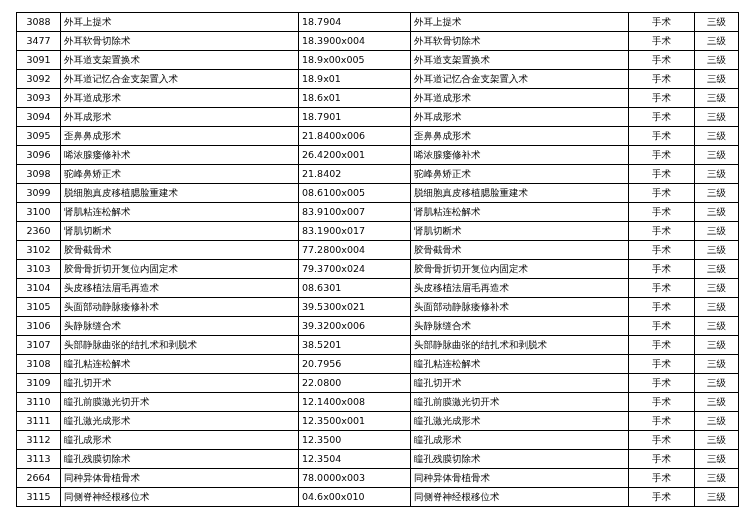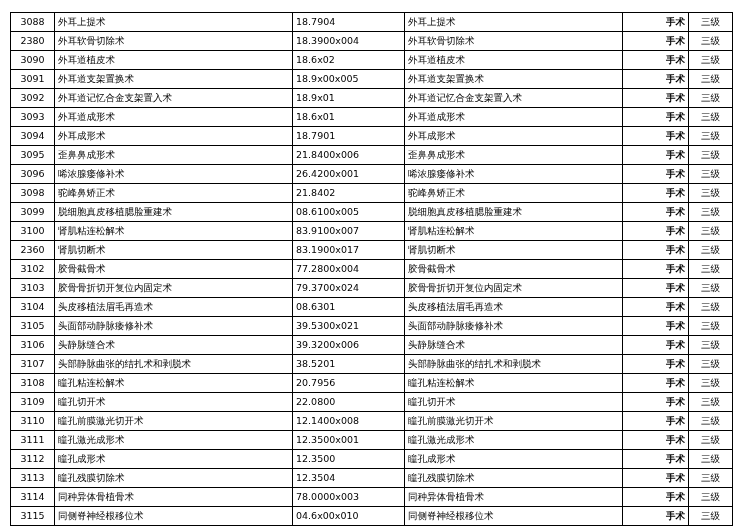--- a/index.html
+++ b/index.html
@@ -12,21 +12,21 @@
     height: 529px;
     font-family: "DejaVu Sans", "Liberation Sans", sans-serif;
     color: #000000;
     overflow: hidden;
   }
   .page {
     position: relative;
     width: 646px;
     height: 529px;
     box-sizing: border-box;
-    padding: 12px 14px 0 10px;
+    padding: 12px 14px 0 16px;
   }
   table.codes {
     border-collapse: collapse;
     width: 722px;
     table-layout: fixed;
     font-size: 9.5px;
     line-height: 1.1;
   }
   table.codes td {
     border: 1px solid #000000;
@@ -40,21 +40,21 @@
   col.c-name  { width: 238px; }
   col.c-code  { width: 112px; }
   col.c-std   { width: 218px; }
   col.c-type  { width: 66px; }
   col.c-level { width: 44px; }
 
   td.seq   { text-align: center; }
   td.name  { text-align: left; }
   td.code  { text-align: left; }
   td.std   { text-align: left; }
-  td.type  { text-align: right; font-weight: bold; }
+  td.type  { text-align: center; }
   td.level { text-align: center; }
 </style>
 </head>
 <body>
 
 <div class="page">
   <table class="codes">
     <colgroup>
       <col class="c-seq">
       <col class="c-name">
@@ -66,32 +66,24 @@
     <tbody>
         <tr>
           <td class="seq">3088</td>
           <td class="name">外耳上提术</td>
           <td class="code">18.7904</td>
           <td class="std">外耳上提术</td>
           <td class="type">手术</td>
           <td class="level">三级</td>
         </tr>
         <tr>
-          <td class="seq">2380</td>
+          <td class="seq">3477</td>
           <td class="name">外耳软骨切除术</td>
           <td class="code">18.3900x004</td>
           <td class="std">外耳软骨切除术</td>
-          <td class="type">手术</td>
-          <td class="level">三级</td>
-        </tr>
-        <tr>
-          <td class="seq">3090</td>
-          <td class="name">外耳道植皮术</td>
-          <td class="code">18.6x02</td>
-          <td class="std">外耳道植皮术</td>
           <td class="type">手术</td>
           <td class="level">三级</td>
         </tr>
         <tr>
           <td class="seq">3091</td>
           <td class="name">外耳道支架置换术</td>
           <td class="code">18.9x00x005</td>
           <td class="std">外耳道支架置换术</td>
           <td class="type">手术</td>
           <td class="level">三级</td>
@@ -258,21 +250,21 @@
         </tr>
         <tr>
           <td class="seq">3113</td>
           <td class="name">瞳孔残膜切除术</td>
           <td class="code">12.3504</td>
           <td class="std">瞳孔残膜切除术</td>
           <td class="type">手术</td>
           <td class="level">三级</td>
         </tr>
         <tr>
-          <td class="seq">3114</td>
+          <td class="seq">2664</td>
           <td class="name">同种异体骨植骨术</td>
           <td class="code">78.0000x003</td>
           <td class="std">同种异体骨植骨术</td>
           <td class="type">手术</td>
           <td class="level">三级</td>
         </tr>
         <tr>
           <td class="seq">3115</td>
           <td class="name">同侧脊神经根移位术</td>
           <td class="code">04.6x00x010</td>

